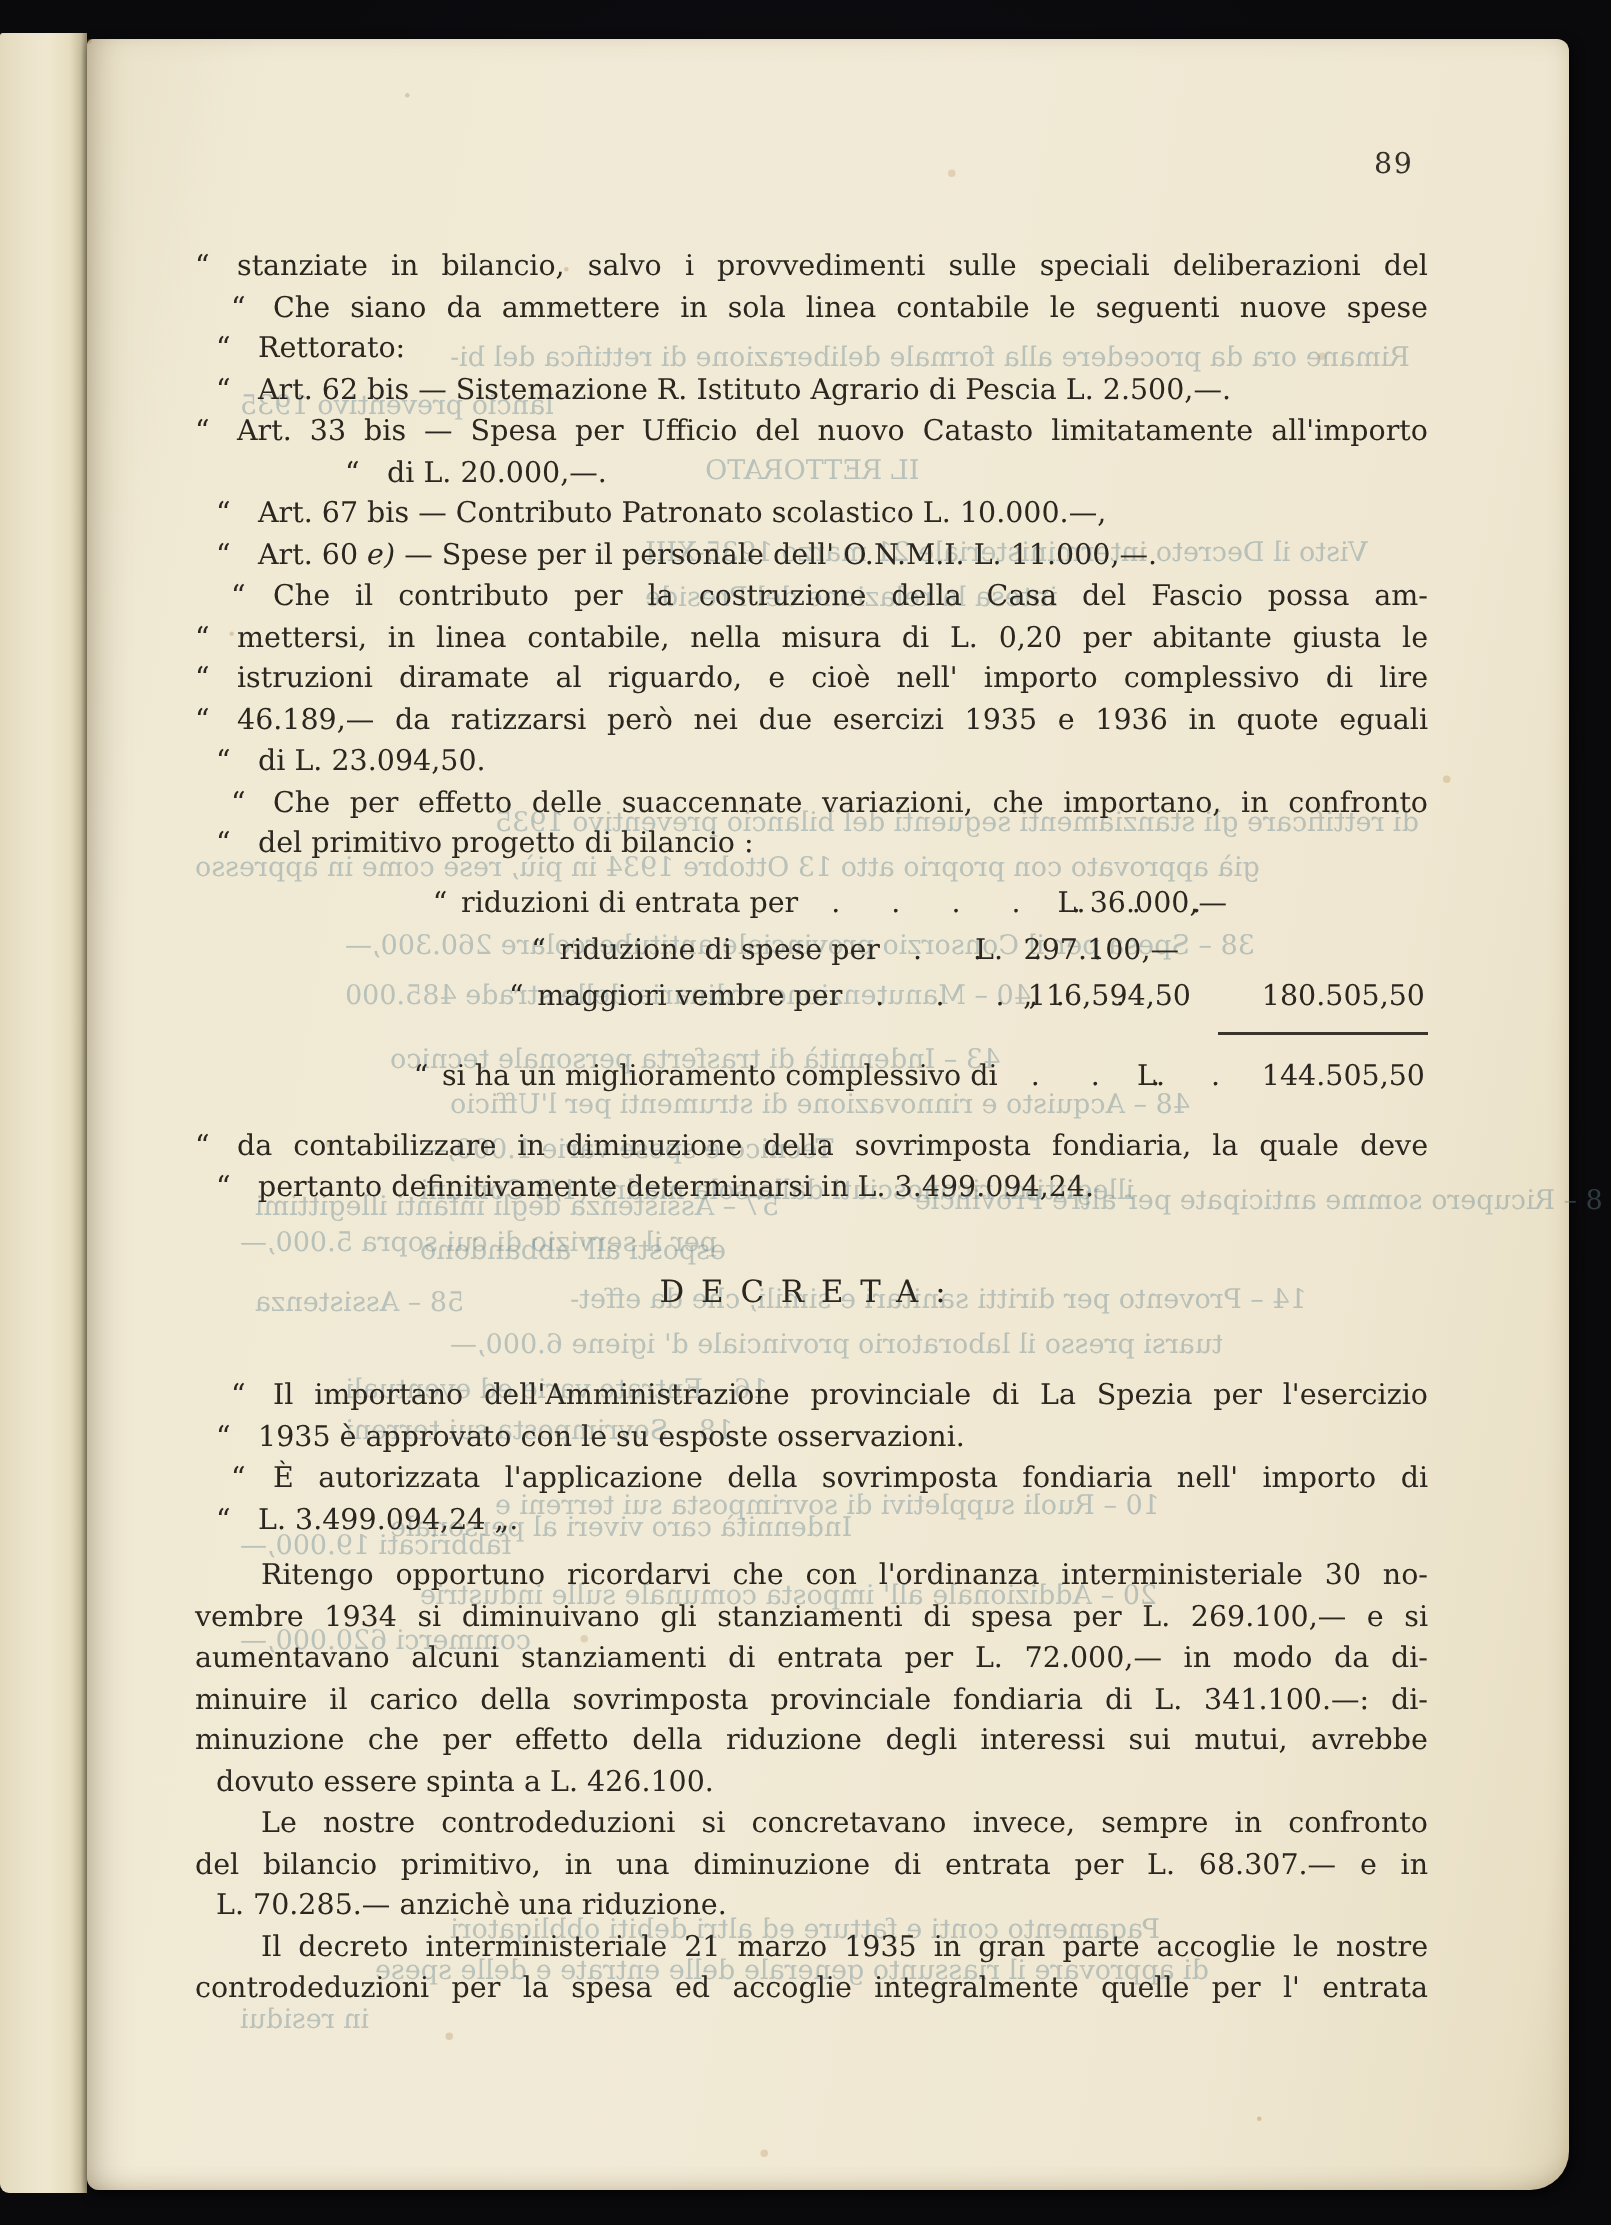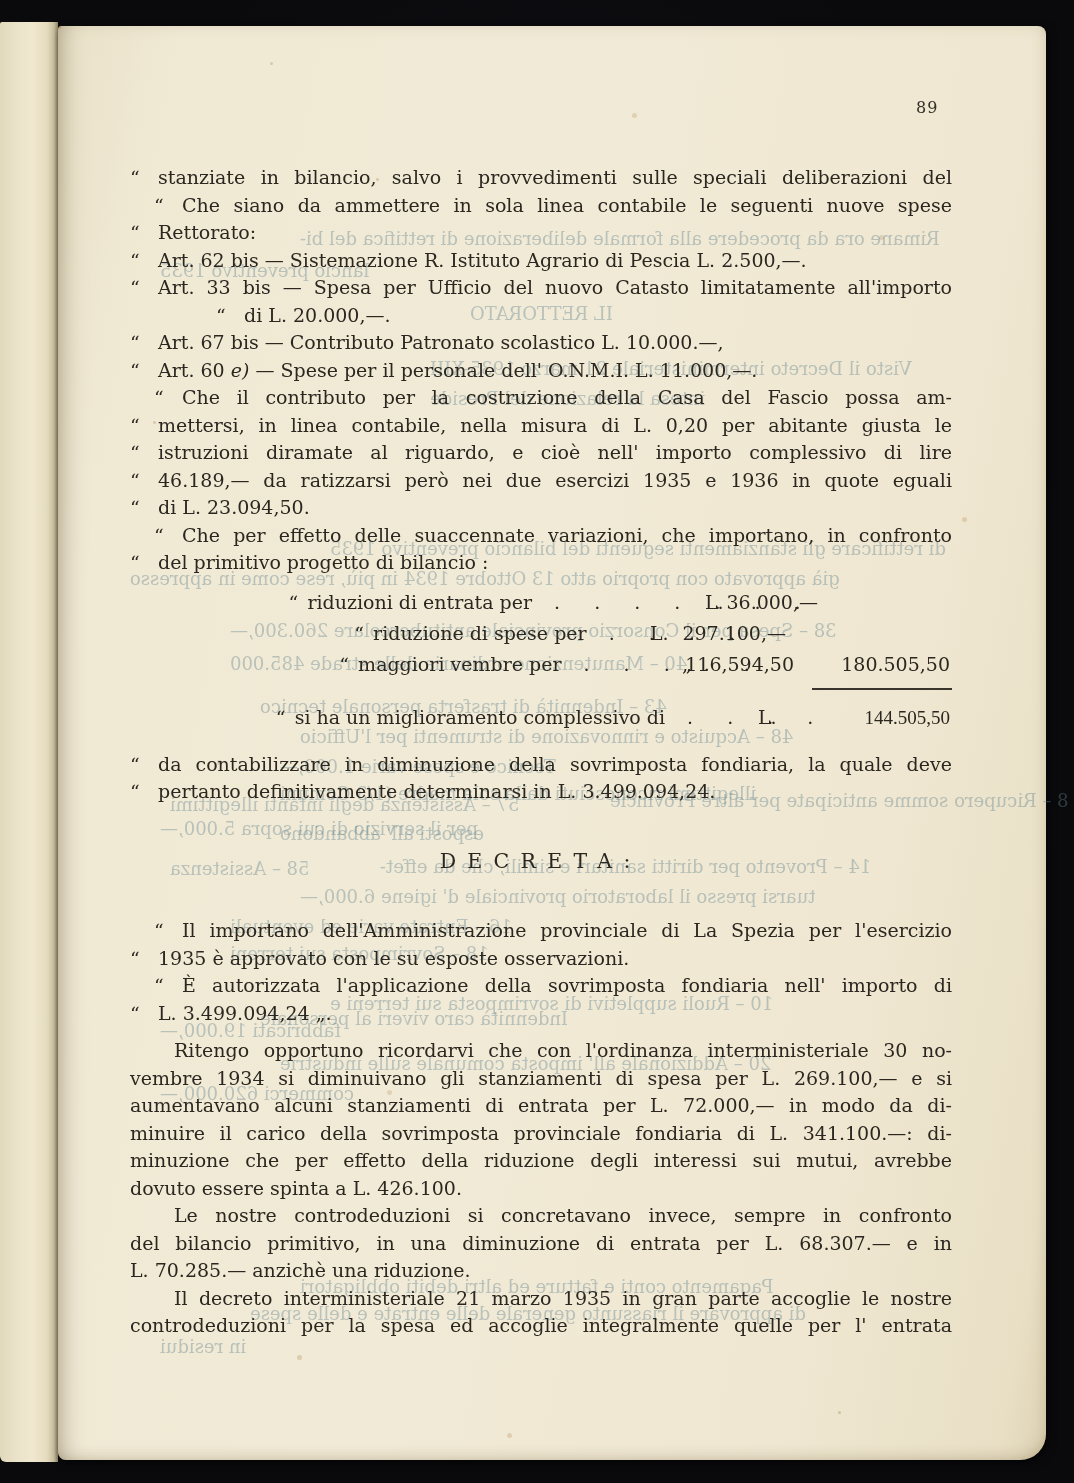--- a/index.html
+++ b/index.html
@@ -41,21 +41,21 @@
       212px 36px 0 0 rgba(160,110,50,.28), 575px 88px 0 1px rgba(170,120,60,.22),
       318px 152px 0 0 rgba(150,100,45,.25), 822px 210px 0 1px rgba(160,110,50,.2),
       95px 395px 0 0 rgba(160,110,50,.28), 905px 492px 0 1px rgba(170,125,60,.25),
       700px 640px 0 0 rgba(160,110,50,.2), 160px 735px 0 1px rgba(150,105,50,.22),
       860px 905px 0 0 rgba(160,110,50,.25), 330px 1065px 0 1px rgba(160,110,50,.2),
       620px 1215px 0 0 rgba(150,100,45,.28), 240px 1330px 0 1px rgba(165,115,55,.25),
       780px 1385px 0 0 rgba(160,110,50,.3), 450px 1408px 0 1px rgba(150,100,45,.2);
   }
   #page-number {
     position: absolute; left: 858px; top: 72px;
-    font-size: 16px; color: #35312a; letter-spacing: 1px;
+    font-size: 19px; color: #35312a; letter-spacing: 1px;
   }
   
   .ghost {
     position: absolute;
     transform: scaleX(-1);
     transform-origin: center;
     color: rgba(100, 132, 146, 0.40);
     font-size: 18px;
     white-space: nowrap;
     filter: blur(0.5px);
@@ -65,35 +65,35 @@
   
   #textflow {
     position: absolute; left: 72px; top: 138px; width: 822px;
     z-index: 2;
     color: #2b2720;
     font-size: 19px;
     line-height: 27.5px;
   }
   .line { position: relative; }
   .just { text-align: justify; text-align-last: justify; }
-  .end  { text-align: left; }
+  .end  { text-align: left; margin-left: 14px; }
   .qm   { display: inline-block; width: 28px; color: #2b2720; }
   .q.first .qm   { margin-left: 24px; }
   .q.indent2 .qm { margin-left: 86px; }
   .p.first { text-indent: 44px; }
   em { font-style: italic; }
   
   .fin { line-height: 31px; text-align: center; }
   .fin .dots { margin-left: 22px; word-spacing: 24px; letter-spacing: 2px; }
   .fin .cur, .fin .amt1, .fin .amt2 { position: absolute; white-space: nowrap; }
   .fin-entrata  .cur { left: 575px; }  .fin-entrata  .amt1 { right: 134px; }
   .fin-spese    .cur { left: 520px; }  .fin-spese    .amt1 { right: 166px; }
   .fin-maggiori .cur { left: 552px; }  .fin-maggiori .amt1 { right: 158px; }
   .fin-maggiori .amt2 { right: 2px; }
-  .fin-siha     .cur { left: 628px; }  .fin-siha     .amt2 { right: 2px; font-family: Liberation Serif, serif; }
+  .fin-siha     .cur { left: 628px; }  .fin-siha     .amt2 { right: 2px; }
   .finrule {
     height: 0; border-top: 2px solid #3a352c;
     width: 140px; margin: 8px 0 12px auto;
   }
   
   .decreta {
     text-align: center;
     letter-spacing: 0.55em;
     font-size: 20.5px;
     padding-left: 0.55em; 

